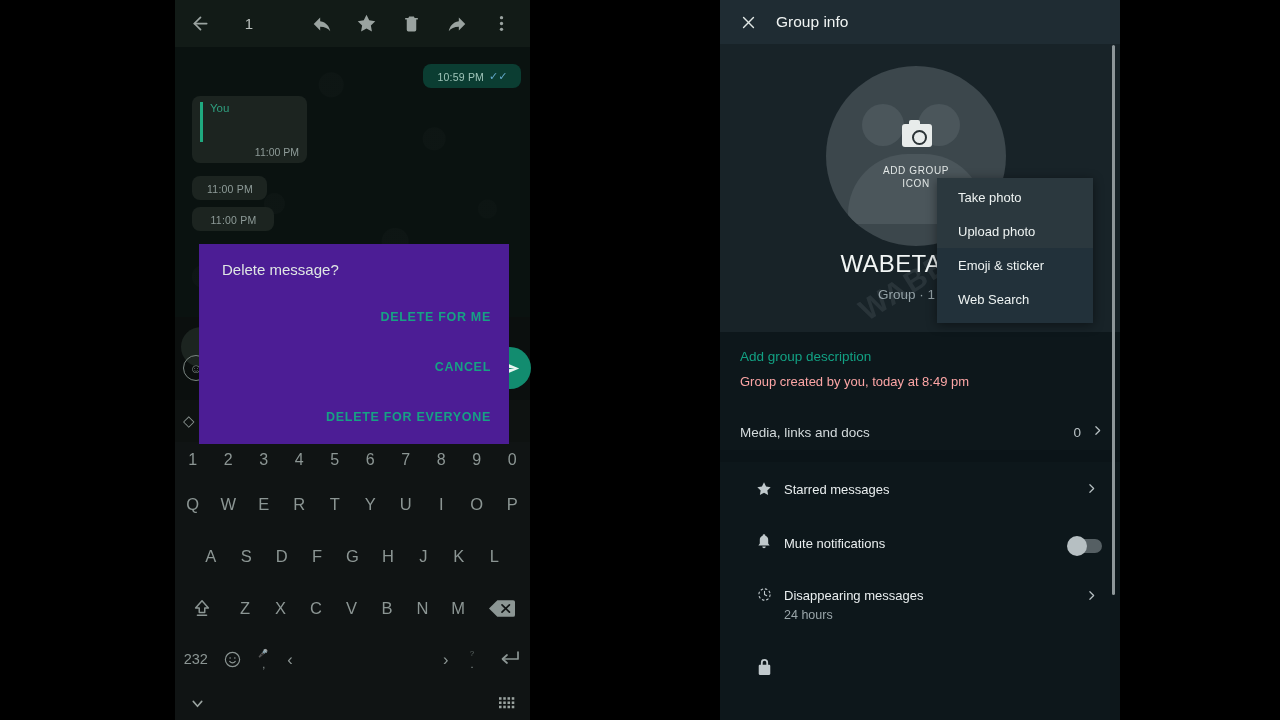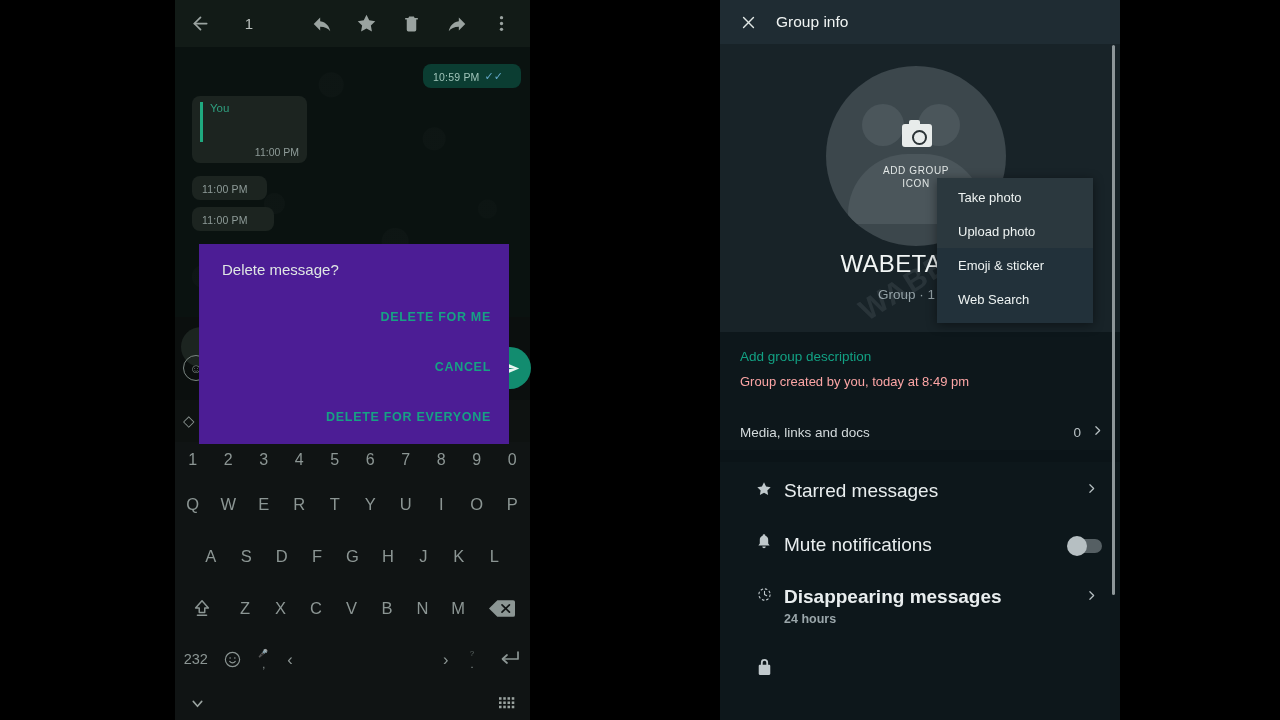--- a/index.html
+++ b/index.html
@@ -41,21 +41,21 @@
       radial-gradient(circle at 28% 58%, rgba(255,255,255,.014) 0 10px, transparent 11px),
       radial-gradient(circle at 62% 72%, rgba(255,255,255,.017) 0 13px, transparent 14px),
       radial-gradient(circle at 88% 60%, rgba(255,255,255,.013) 0 9px, transparent 10px),
       radial-gradient(circle at 8% 85%, rgba(255,255,255,.015) 0 11px, transparent 12px),
       #0a1210;
   }
   .msg-row { position: absolute; display: flex; }
   .bubble {
     border-radius: 8px; padding: 5px 9px 5px 10px;
     font-size: 11px; color: #8e9b98; position: relative;
-    display: flex; align-items: flex-end; justify-content: flex-start;
+    display: flex; align-items: flex-end; justify-content: center;
     min-height: 24px;
   }
   .bubble.out { background: #0b3d32; color: #9fc4b9; }
   .bubble.in  { background: #1c2420; }
   .bubble .time { font-size: 10.5px; letter-spacing: .2px; }
   .ticks { margin-left: 5px; color: #63a8c9; font-size: 11px; }
   .quote-bubble {
     background: #1c2420; border-radius: 8px 8px 8px 8px; padding: 6px 8px 5px 8px;
     width: 115px;
   }
@@ -206,21 +206,21 @@
   .gi-media-label { margin-left: 20px; color: #d3dadc; font-size: 13.5px; }
   .gi-media-right { margin-left: auto; margin-right: 16px; display: flex;
     align-items: center; gap: 10px; color: #b9c2c5; font-size: 13.5px; }
 
   .gi-list { position: absolute; left: 0; top: 462px; width: 400px; height: 258px;
     background: #0d171b; }
   .gi-item { position: relative; display: flex; align-items: flex-start; padding-left: 38px; }
   .gi-ico { position: absolute; left: 34px; color: #c0c9cc; font-size: 15px; width: 20px;
     text-align: center; }
   .gi-item-body { margin-left: 26px; padding-top: 0; }
-  .gi-item-title { color: #e9eeef; font-size: 19px; }
+  .gi-item-title { color: #e9eeef; font-size: 13px; }
   .gi-item-sub { color: #9aa6aa; font-size: 12.5px; margin-top: 3px; line-height: 17px; }
   .gi-chev { position: absolute; right: 22px; color: #b6c0c3; font-size: 15px; }
   .gi-toggle {
     position: absolute; right: 18px; width: 34px; height: 14px; border-radius: 8px;
     background: #555f63;
   }
   .gi-toggle-knob { position: absolute; left: -1px; top: -3px; width: 20px; height: 20px;
     border-radius: 50%; background: #b6bfc2; }
 
   .scrollbar {
@@ -537,21 +537,21 @@
             </svg>
         </span>
         <span class="gi-item-body">
           <span class="gi-item-title">Mute notifications</span>
         </span>
         <span class="gi-toggle" style="top:23px;">
           <span class="gi-toggle-knob"></span>
         </span>
       </div>
 
-      <div class="gi-item" style="height:72px; padding-top:16px;font-weight:bold;">
+      <div class="gi-item" style="height:72px; padding-top:16px;">
         <span class="gi-ico" style="top:17px;">
           <svg width="15" height="15" viewBox="0 0 24 24" fill="none" stroke="#c0c9cc" stroke-width="1.7">
               <circle cx="12" cy="12" r="9" stroke-dasharray="4 3"></circle>
               <polyline points="12 7 12 12 15.5 14" stroke-linecap="round" stroke-linejoin="round"></polyline>
             </svg>
         </span>
         <span class="gi-item-body">
           <span class="gi-item-title">Disappearing messages</span>
           <div class="gi-item-sub">24 hours</div>
         </span>

